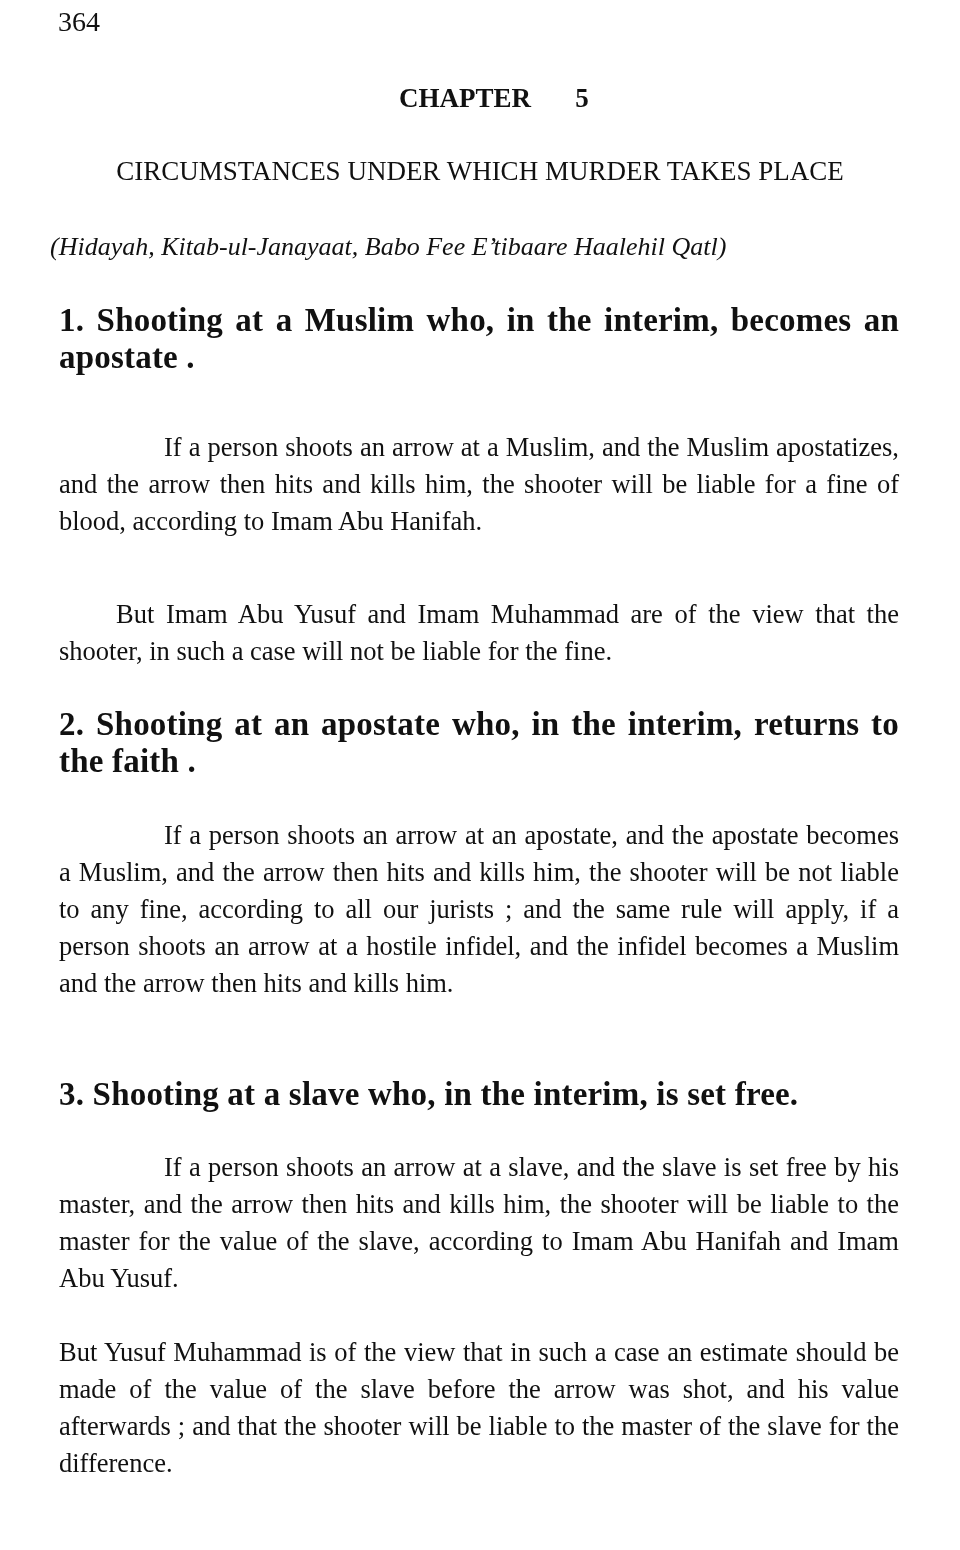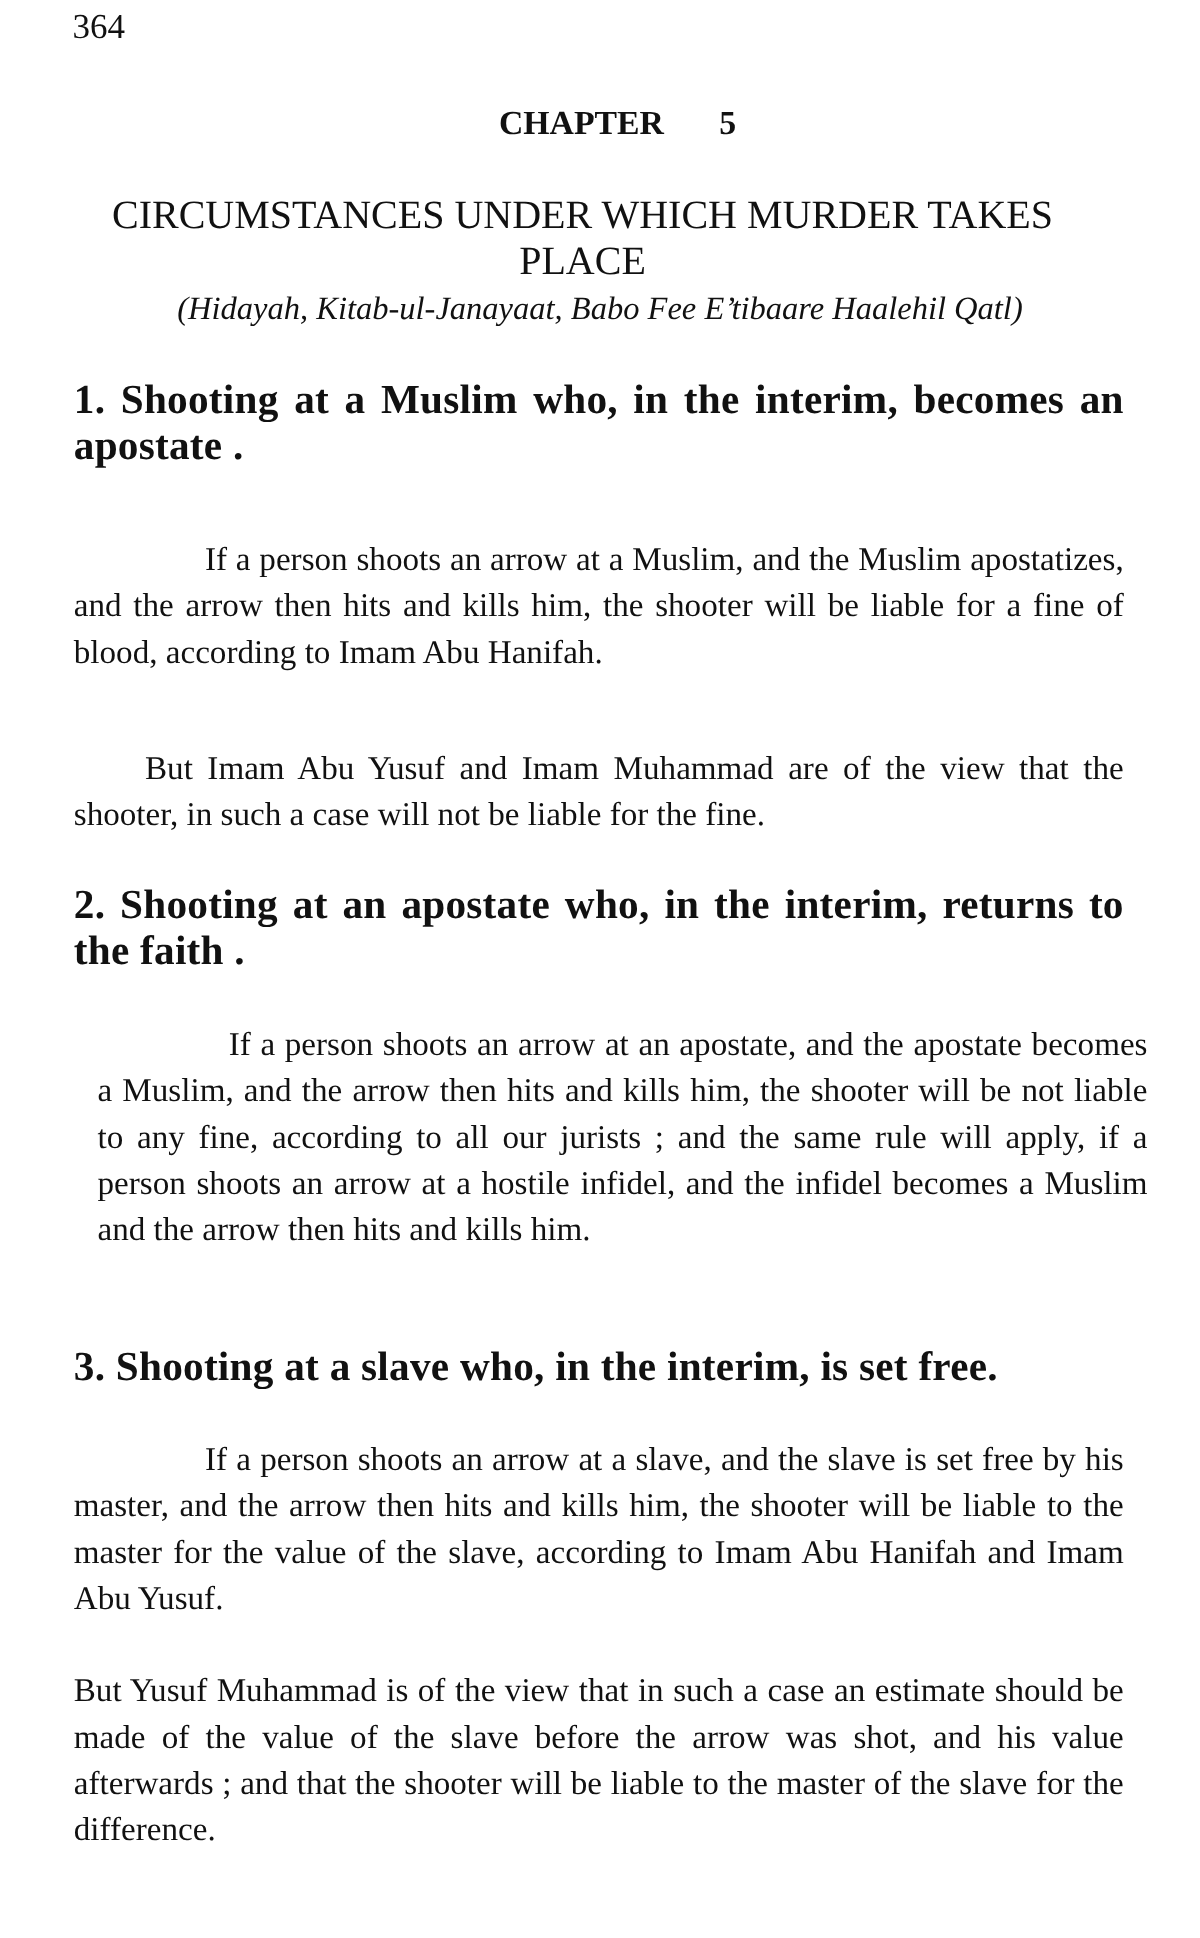--- a/index.html
+++ b/index.html
@@ -30,33 +30,33 @@
     top: 80px;
     text-align: center;
     font-weight: bold;
     font-size: 27px;
     line-height: 36px;
     word-spacing: 8px;
     padding-left: 14px;
   }
   .title {
     position: absolute;
-    left: 76px;
+    left: 90px;
     width: 780px;
     top: 153px;
     text-align: center;
-    font-size: 32px;
+    font-size: 27px;
     line-height: 37px;
   }
   .source {
     position: absolute;
     left: 50px;
     width: 860px;
     top: 228px;
-    text-align: center;
+    text-align: left;
     font-style: italic;
     font-size: 26px;
     line-height: 37px;
   }
   .block {
     position: absolute;
     left: 59px;
     width: 840px;
     font-size: 26.5px;
     line-height: 37px;
@@ -84,19 +84,19 @@
 <div class="source">(Hidayah, Kitab-ul-Janayaat, Babo Fee E’tibaare Haalehil Qatl)</div>
 
 <div class="block heading" style="top: 302px;">1.  Shooting at a Muslim who, in the interim, becomes an apostate .</div>
 
 <div class="block indent-lg" style="top: 429px;">If a person shoots an arrow at a Muslim, and the Muslim apostatizes, and the arrow then hits and kills him, the shooter will be liable for a fine of blood, according to Imam Abu Hanifah.</div>
 
 <div class="block indent-md" style="top: 596px;">But Imam Abu Yusuf and Imam Muhammad are of the view that the shooter, in such a case will not be liable for the fine.</div>
 
 <div class="block heading" style="top: 706px;">2.  Shooting at an apostate who, in the interim, returns to the faith .</div>
 
-<div class="block indent-lg" style="top: 817px; margin-left: 19px;">If a person shoots an arrow at an apostate, and the apostate becomes a Muslim, and the arrow then hits and kills him, the shooter will be not liable to any fine, according to all our jurists ; and the same rule will apply, if a person shoots an arrow at a hostile infidel, and the infidel becomes a Muslim and the arrow then hits and kills him.</div>
+<div class="block indent-lg" style="top: 817px;">If a person shoots an arrow at an apostate, and the apostate becomes a Muslim, and the arrow then hits and kills him, the shooter will be not liable to any fine, according to all our jurists ; and the same rule will apply, if a person shoots an arrow at a hostile infidel, and the infidel becomes a Muslim and the arrow then hits and kills him.</div>
 
 <div class="block heading" style="top: 1076px;">3.  Shooting at a slave who, in the interim, is set free.</div>
 
 <div class="block indent-lg" style="top: 1149px;">If a person shoots an arrow at a slave, and the slave is set free by his master, and the arrow then hits and kills him, the shooter will be liable to the master for the value of the slave, according to Imam Abu Hanifah and Imam Abu Yusuf.</div>
 
 <div class="block indent-none" style="top: 1334px;">But Yusuf Muhammad is of the view that in such a case an estimate should be made of the value of the slave before the arrow was shot, and his value afterwards ; and that the shooter will be liable to the master of the slave for the difference.</div>
 
 </body></html>

